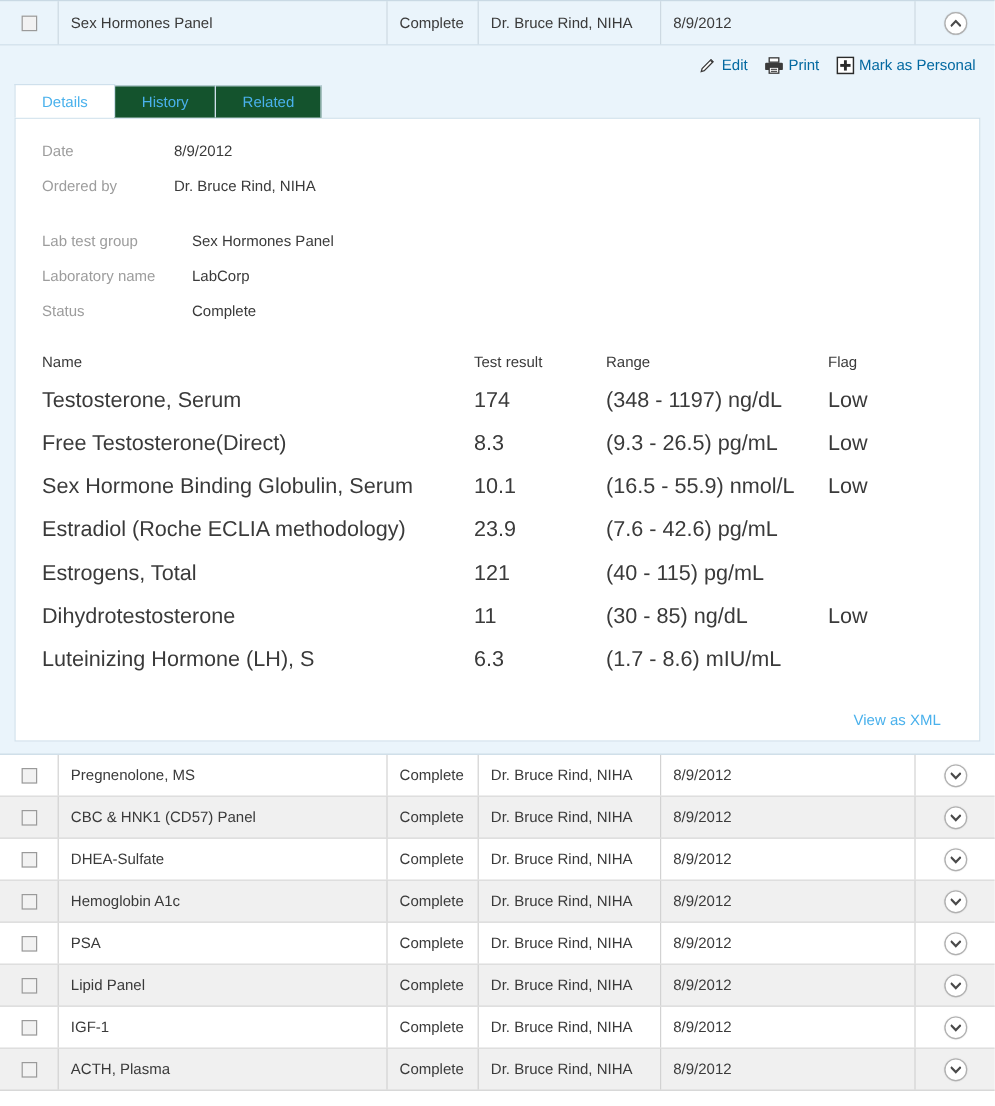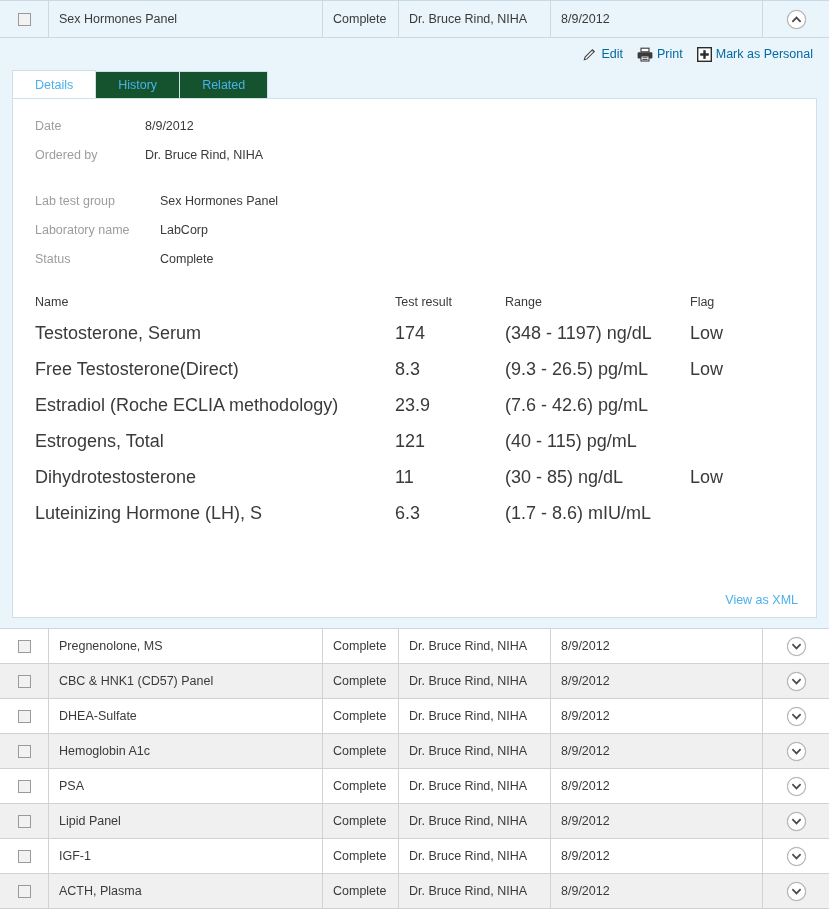--- a/index.html
+++ b/index.html
@@ -184,21 +184,21 @@
     padding: 0 0 15px 0;
     vertical-align: top;
   }
   .col-name   { width: 360px; }
   .col-result { width: 110px; }
   .col-range  { width: 185px; }
   .col-flag   { width: auto; }
 
   .xml-link {
     position: absolute;
-    right: 18px;
+    right: 32px;
     bottom: 10px;
     color: #4ab1ec;
     font-size: 12.5px;
     text-decoration: none;
     cursor: pointer;
   }
 
   
   .row-collapsed {
     height: 35px;
@@ -317,20 +317,26 @@
           <td>(348 - 1197) ng/dL</td>
           <td>Low</td>
         </tr>
         <tr>
           <td>Free Testosterone(Direct)</td>
           <td>8.3</td>
           <td>(9.3 - 26.5) pg/mL</td>
           <td>Low</td>
         </tr>
         <tr>
+          <td>Sex Hormone Binding Globulin, Serum</td>
+          <td>10.1</td>
+          <td>(16.5 - 55.9) nmol/L</td>
+          <td>Low</td>
+        </tr>
+        <tr>
           <td>Estradiol (Roche ECLIA methodology)</td>
           <td>23.9</td>
           <td>(7.6 - 42.6) pg/mL</td>
           <td></td>
         </tr>
         <tr>
           <td>Estrogens, Total</td>
           <td>121</td>
           <td>(40 - 115) pg/mL</td>
           <td></td>

